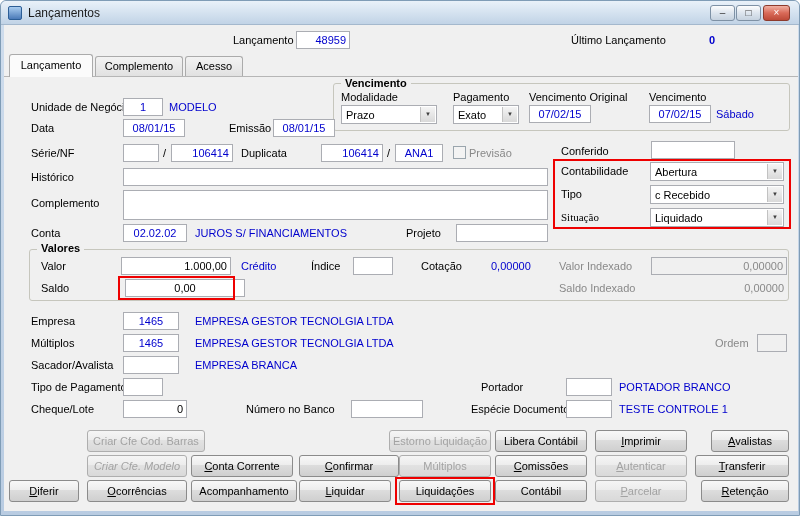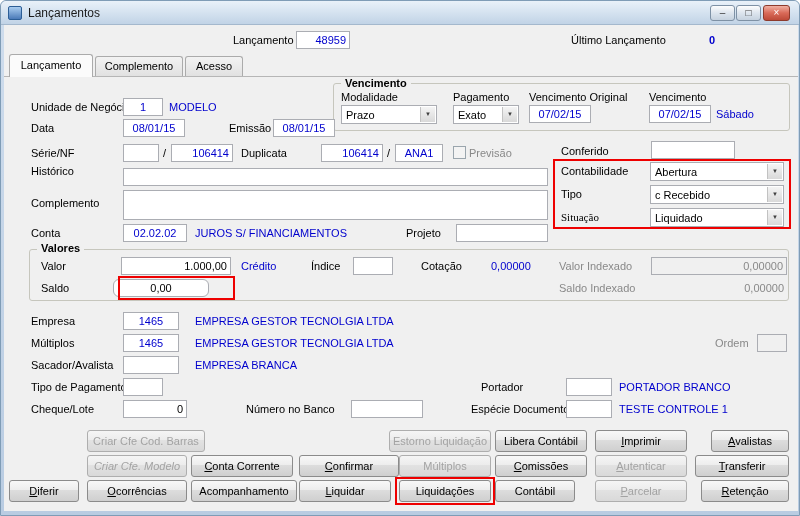--- a/index.html
+++ b/index.html
@@ -138,21 +138,21 @@
   <div class="combo" style="left:649px;top:184px;width:134px;">
     <span class="combo-text">c Recebido</span>
     <span class="combo-arrow">▼</span>
   </div>
   <span class="lbl" style="left:560px;top:210px;font-family:Liberation Serif, serif;">Situação</span>
   <div class="combo" style="left:649px;top:207px;width:134px;">
     <span class="combo-text">Liquidado</span>
     <span class="combo-arrow">▼</span>
   </div>
 
-  <span class="lbl" style="left:30px;top:164px;">Histórico</span>
+  <span class="lbl" style="left:30px;top:170px;">Histórico</span>
   <input class="inp" style="left: 122px; top: 167px; width: 425px;">
   <span class="lbl" style="left:30px;top:196px;">Complemento</span>
   <textarea class="inp" style="left: 122px; top: 189px; width: 425px; height: 30px;"></textarea>
   <span class="lbl" style="left:30px;top:226px;">Conta</span>
   <input class="inp blue center" style="left: 122px; top: 223px; width: 64px;" value="02.02.02">
   <span class="lbl blue" style="left:194px;top:226px;">JUROS S/ FINANCIAMENTOS</span>
   <span class="lbl" style="left:405px;top:226px;">Projeto</span>
   <input class="inp" style="left: 455px; top: 223px; width: 92px;">
 
   <div class="groupbox" style="left:28px;top:248px;width:760px;height:52px;"></div>
@@ -161,21 +161,21 @@
   <input class="inp right" style="left: 120px; top: 256px; width: 110px;" value="1.000,00">
   <span class="lbl blue" style="left:240px;top:259px;">Crédito</span>
   <span class="lbl" style="left:310px;top:259px;">Índice</span>
   <input class="inp" style="left: 352px; top: 256px; width: 40px;">
   <span class="lbl" style="left:420px;top:259px;">Cotação</span>
   <span class="lbl blue" style="left:490px;top:259px;">0,00000</span>
   <span class="lbl gray" style="left:558px;top:259px;">Valor Indexado</span>
   <input class="inp dis right" style="left: 650px; top: 256px; width: 136px;" value="0,00000">
   <div class="redbox" style="left:117px;top:275px;width:117px;height:24px;"></div>
   <span class="lbl" style="left:40px;top:281px;">Saldo</span>
-  <input class="inp center" style="left: 112px; top: 278px; width: 96px; border-radius: 6px;" value="0,00">
+  <input class="inp center" style="left: 124px; top: 278px; width: 120px;" value="0,00">
   <span class="lbl gray" style="left:558px;top:281px;">Saldo Indexado</span>
   <span class="lbl gray tright" style="left:700px;top:281px;width:83px;">0,00000</span>
 
   <span class="lbl" style="left:30px;top:314px;">Empresa</span>
   <input class="inp blue center" style="left: 122px; top: 311px; width: 56px;" value="1465">
   <span class="lbl blue" style="left:194px;top:314px;">EMPRESA GESTOR TECNOLGIA LTDA</span>
   <span class="lbl" style="left:30px;top:336px;">Múltiplos</span>
   <input class="inp blue center" style="left: 122px; top: 333px; width: 56px;" value="1465">
   <span class="lbl blue" style="left:194px;top:336px;">EMPRESA GESTOR TECNOLGIA LTDA</span>
   <span class="lbl gray" style="left:714px;top:336px;">Ordem</span>
@@ -245,21 +245,21 @@
   <button class="btn" style="left:190px;top:479px;width:106px;">
       <span class="bl">Acompanhamento</span>
     </button>
   <button class="btn" style="left:298px;top:479px;width:92px;">
       <span class="bl mn">Liquidar</span>
     </button>
   <div class="redbox" style="left:394px;top:476px;width:100px;height:28px;"></div>
   <button class="btn" style="left:398px;top:479px;width:92px;">
       <span class="bl">Liquidações</span>
     </button>
-  <button class="btn" style="left:494px;top:479px;width:80px;">
+  <button class="btn" style="left:494px;top:479px;width:92px;">
       <span class="bl">Contábil</span>
     </button>
   <button class="btn dis" style="left:594px;top:479px;width:92px;">
       <span class="bl mn">Parcelar</span>
     </button>
   <button class="btn" style="left:700px;top:479px;width:88px;">
       <span class="bl mn">Retenção</span>
     </button>
 
 </div>

